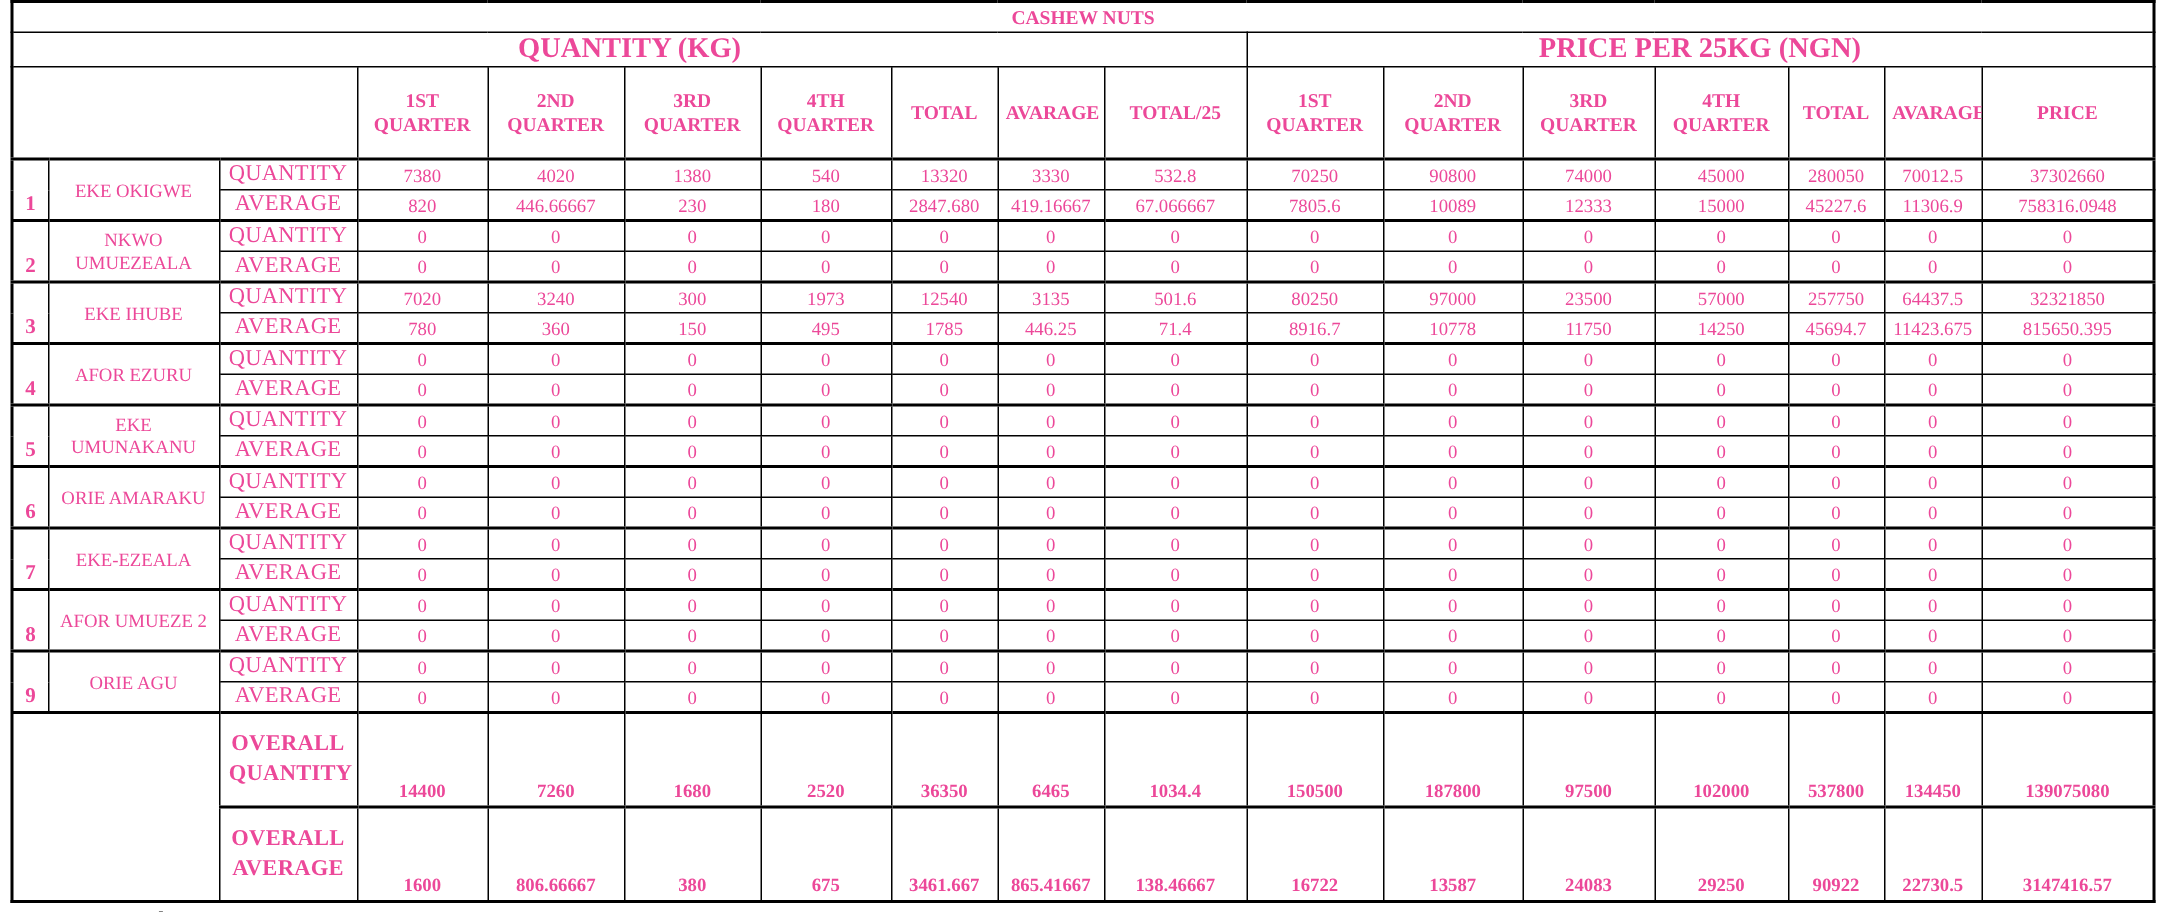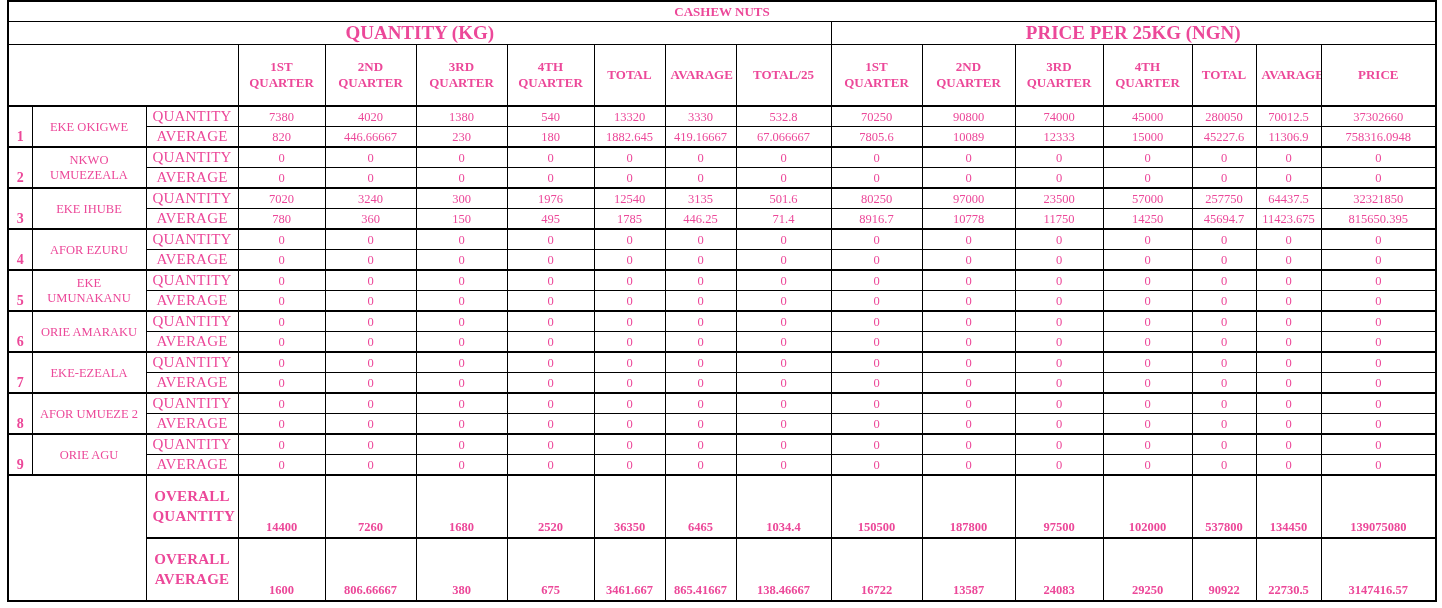--- a/index.html
+++ b/index.html
@@ -159,21 +159,21 @@
           <td>280050</td>
           <td>70012.5</td>
           <td>37302660</td>
         </tr>
         <tr>
           <td class="rowlabel">AVERAGE</td>
           <td>820</td>
           <td>446.66667</td>
           <td>230</td>
           <td>180</td>
-          <td>1882.645</td>
+          <td>2847.680</td>
           <td>419.16667</td>
           <td>67.066667</td>
           <td>7805.6</td>
           <td>10089</td>
           <td>12333</td>
           <td>15000</td>
           <td>45227.6</td>
           <td>11306.9</td>
           <td>758316.0948</td>
         </tr>
@@ -213,21 +213,21 @@
           <td>0</td>
           <td>0</td>
         </tr>
         <tr class="group-start">
           <td class="num" rowspan="2">3</td>
           <td class="market" rowspan="2">EKE IHUBE</td>
           <td class="rowlabel">QUANTITY</td>
           <td>7020</td>
           <td>3240</td>
           <td>300</td>
-          <td>1976</td>
+          <td>1973</td>
           <td>12540</td>
           <td>3135</td>
           <td>501.6</td>
           <td>80250</td>
           <td>97000</td>
           <td>23500</td>
           <td>57000</td>
           <td>257750</td>
           <td>64437.5</td>
           <td>32321850</td>

